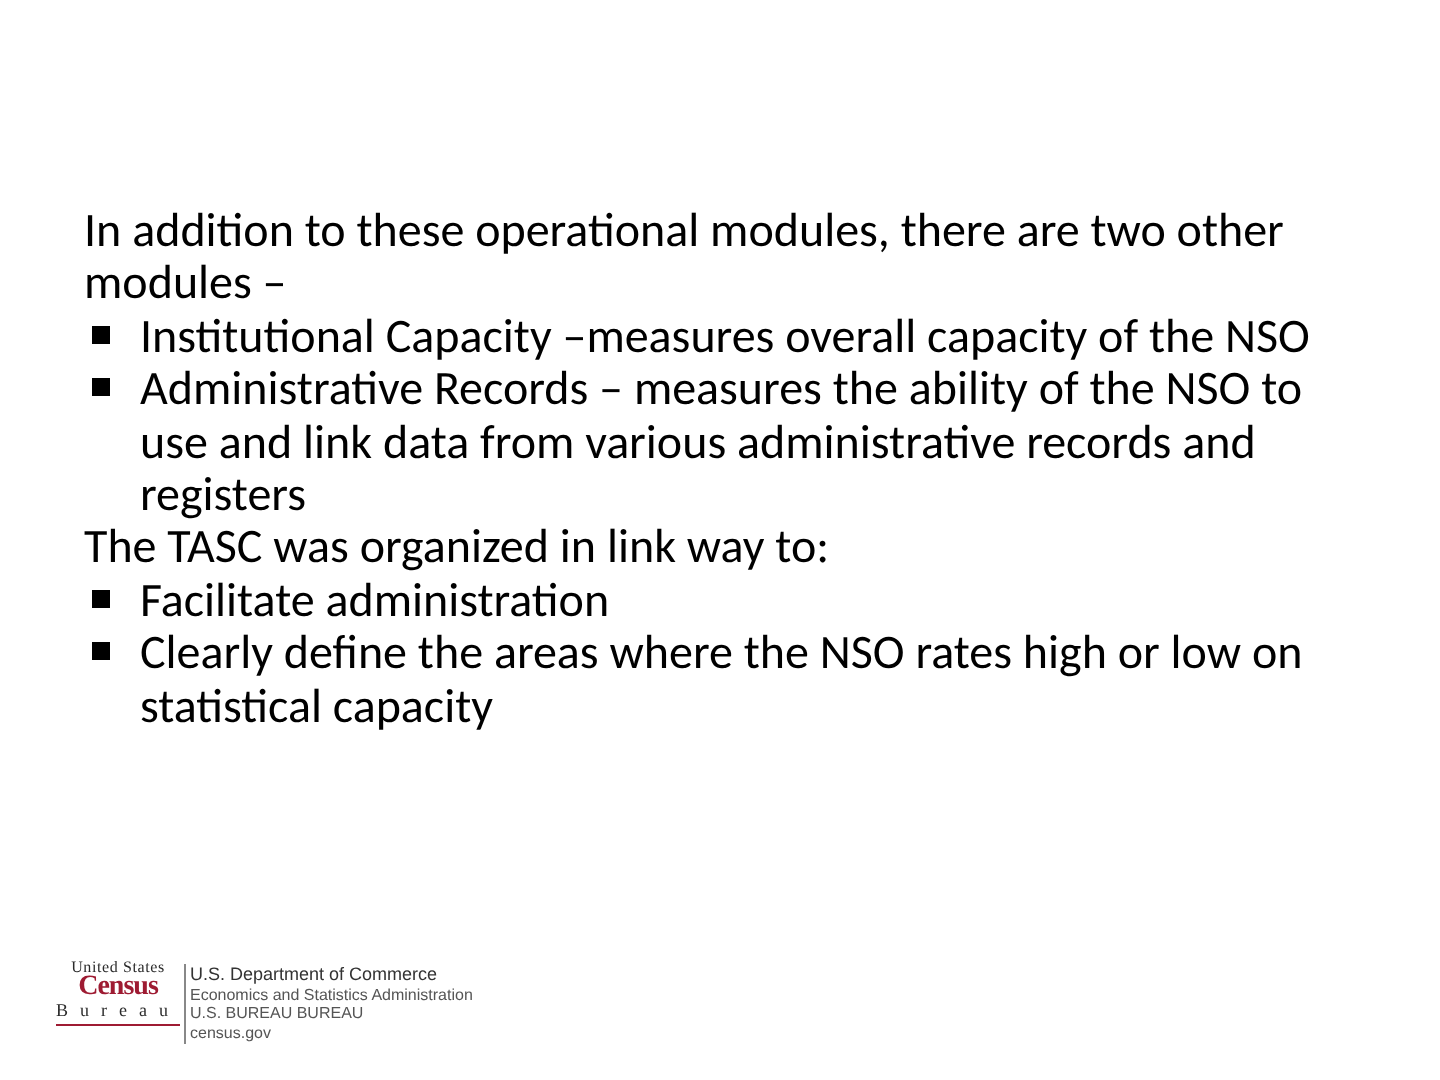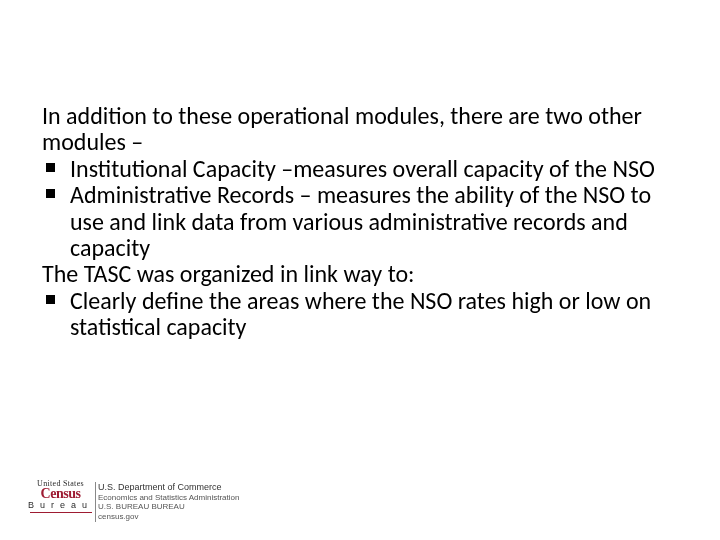--- a/index.html
+++ b/index.html
@@ -81,21 +81,21 @@
   }
   .census-word {
     font-family: Georgia, "Times New Roman", serif;
     font-weight: 700;
     font-size: 14px;
     color: #9e1b32;
     line-height: 0.85;
     letter-spacing: -0.5px;
   }
   .census-bureau {
-    font-family: Liberation Sans, sans-serif;
+    font-family: Liberation Serif, serif;
     font-size: 9px;
     letter-spacing: 6px;
     color: #2b2b2b;
     margin-top: 1px;
   }
   .census-rule {
     width: 62px;
     height: 1px;
     background: #9e1b32;
     margin-top: 2px;
@@ -124,24 +124,25 @@
 </head>
 <body>
 
 <div class="slide">
 
 
   <div class="body">
     <p class="para">In addition to these operational modules, there are two other modules –</p>
     <ul class="bullets">
       <li>Institutional Capacity –measures overall capacity of the NSO</li>
-      <li>Administrative Records – measures the ability of the NSO to use and link data from various administrative records and capacity</li>
+      <li>Administrative Records – measures the ability of the NSO to use and link data from various administrative records and registers</li>
     </ul>
     <p class="para">The TASC was organized in link way to:</p>
     <ul class="bullets">
+      <li>Facilitate administration</li>
       <li>Clearly define the areas where the NSO rates high or low on statistical capacity</li>
     </ul>
   </div>
 
   <div class="footer-logo">
     <div class="census-mark">
       <span class="census-us">United States</span>
       <span class="census-word">Census</span>
       <span class="census-bureau">Bureau</span>
       <span class="census-rule"></span>

